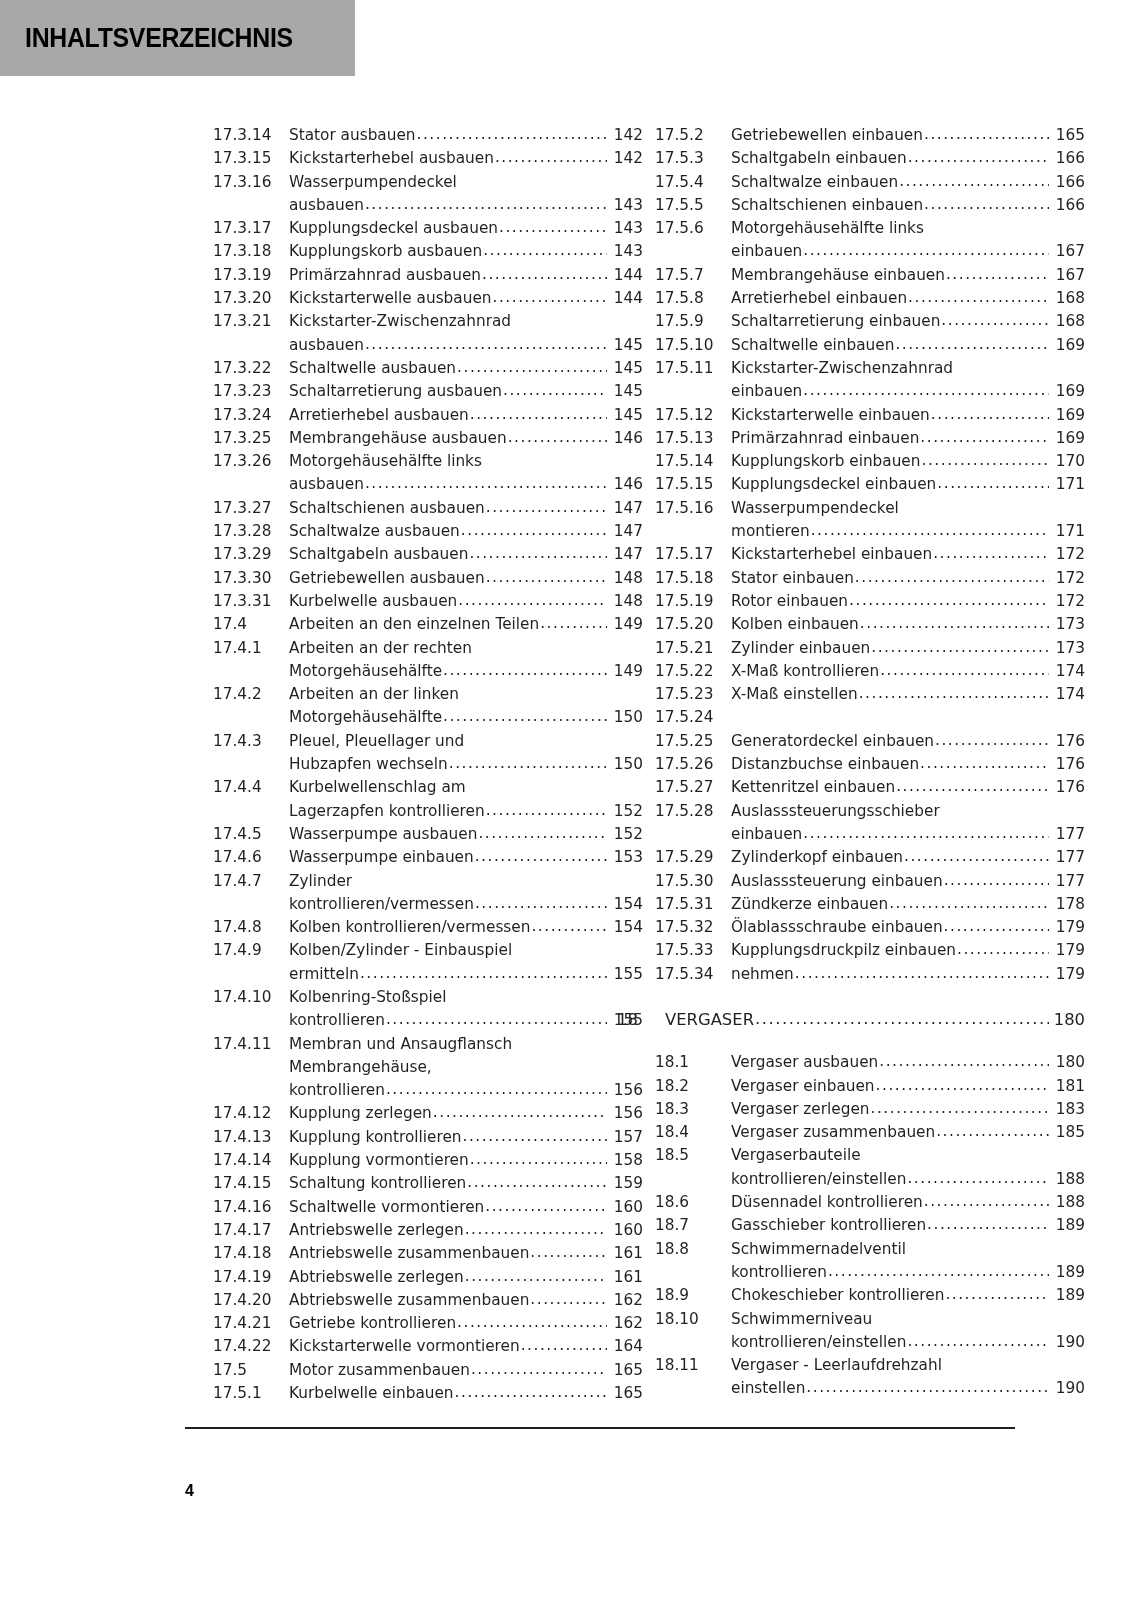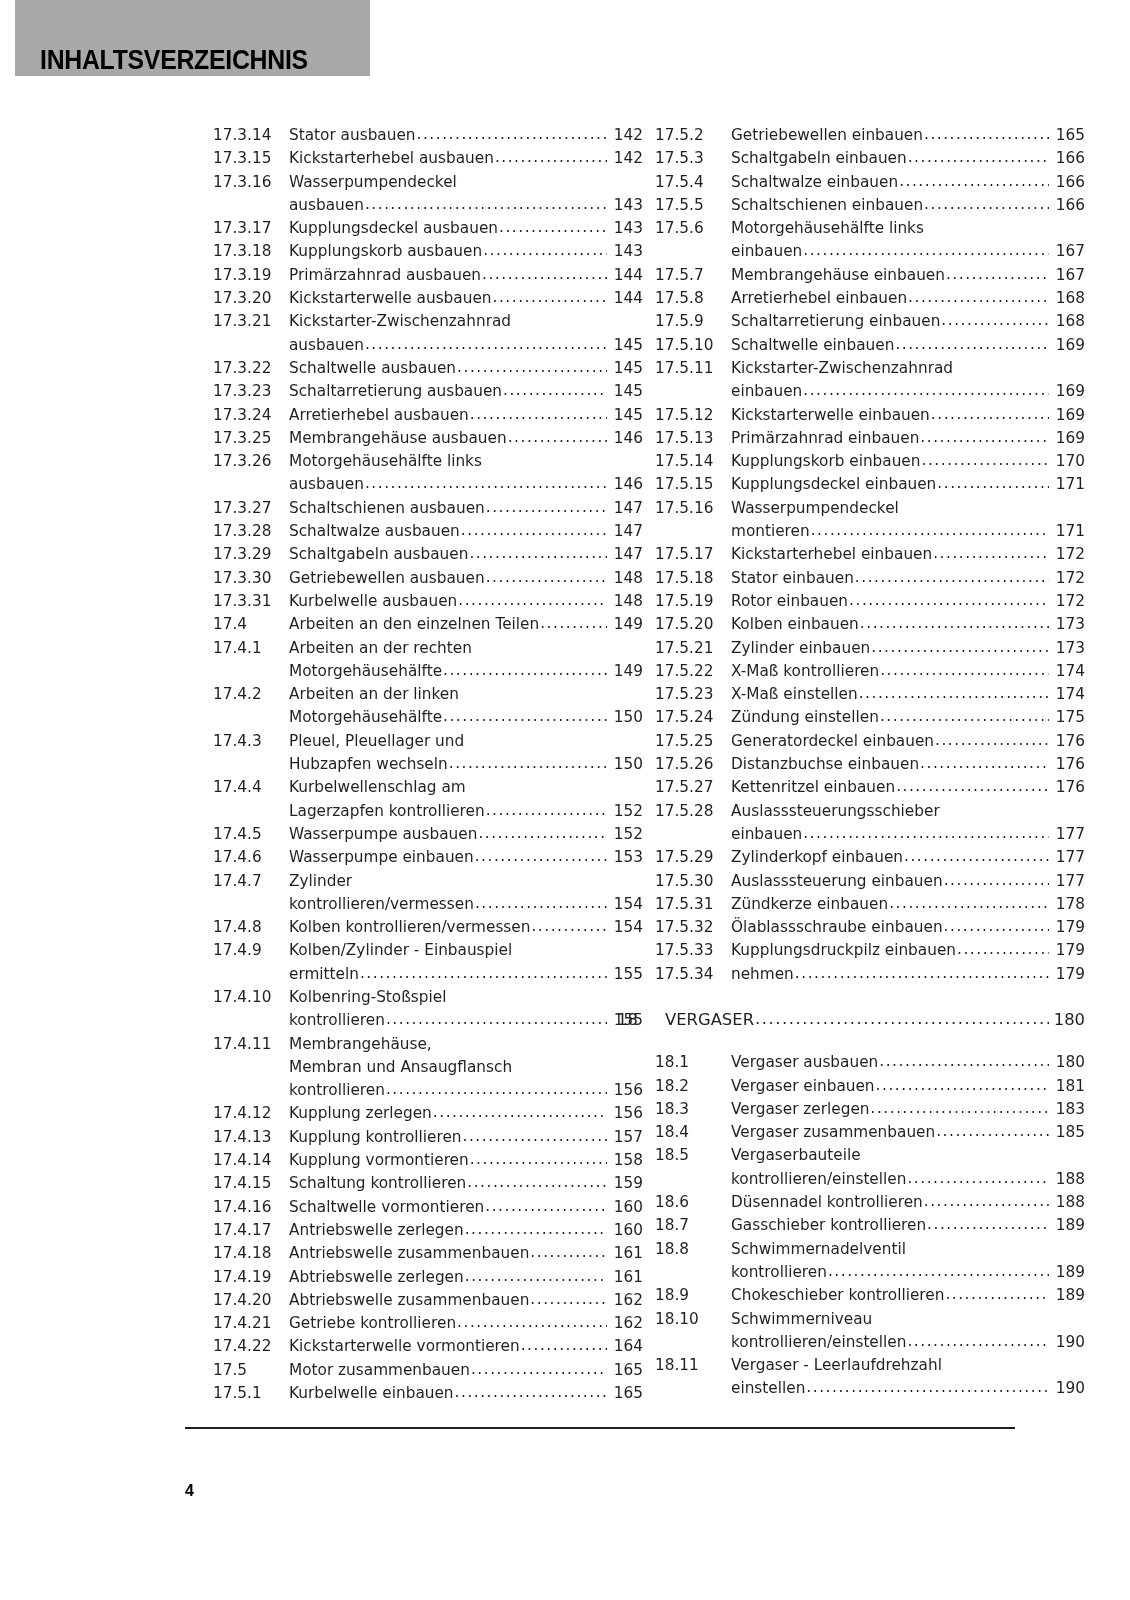--- a/index.html
+++ b/index.html
@@ -10,27 +10,27 @@
     background: #ffffff;
     font-family: "DejaVu Sans", sans-serif;
     color: #1a1a1a;
     position: relative;
     overflow: hidden;
   }
 
   
   .header-banner {
     position: absolute;
-    left: 15px;
+    left: 0;
     top: 0;
     width: 355px;
     height: 76px;
     background: #a8a8a8;
     display: flex;
-    align-items: flex-end;
+    align-items: center;
   }
   .header-title {
     font-family: "Liberation Sans", sans-serif;
     font-weight: bold;
     font-size: 27px;
     letter-spacing: -0.3px;
     color: #000000;
     margin-left: 25px;
     transform: scaleX(0.92);
     transform-origin: left center;
@@ -480,26 +480,26 @@
             <span class="e-text">kontrollieren</span>
             <span class="e-dots"></span>
             <span class="e-page">155</span>
           </div>
         </div>
       </div>
       <div class="toc-entry">
         <div class="e-num">17.4.11</div>
         <div class="e-body">
           <div class="e-line">
+            <span class="e-text">Membran und Ansaugflansch</span>
+            <span class="e-dots no-dots"></span>
+            <span class="e-page"></span>
+          </div>
+          <div class="e-line">
             <span class="e-text">Membrangehäuse,</span>
-            <span class="e-dots no-dots"></span>
-            <span class="e-page"></span>
-          </div>
-          <div class="e-line">
-            <span class="e-text">Membran und Ansaugflansch</span>
             <span class="e-dots no-dots"></span>
             <span class="e-page"></span>
           </div>
           <div class="e-line">
             <span class="e-text">kontrollieren</span>
             <span class="e-dots"></span>
             <span class="e-page">156</span>
           </div>
         </div>
       </div>
@@ -865,27 +865,20 @@
         <div class="e-body">
           <div class="e-line">
             <span class="e-text">X-Maß einstellen</span>
             <span class="e-dots"></span>
             <span class="e-page">174</span>
           </div>
         </div>
       </div>
       <div class="toc-entry">
         <div class="e-num">17.5.24</div>
-        <div class="e-body">
-          <div class="e-line">
-            <span class="e-text">Zündung einstellen</span>
-            <span class="e-dots"></span>
-            <span class="e-page">175</span>
-          </div>
-        </div>
       </div>
       <div class="toc-entry">
         <div class="e-num">17.5.25</div>
         <div class="e-body">
           <div class="e-line">
             <span class="e-text">Generatordeckel einbauen</span>
             <span class="e-dots"></span>
             <span class="e-page">176</span>
           </div>
         </div>

